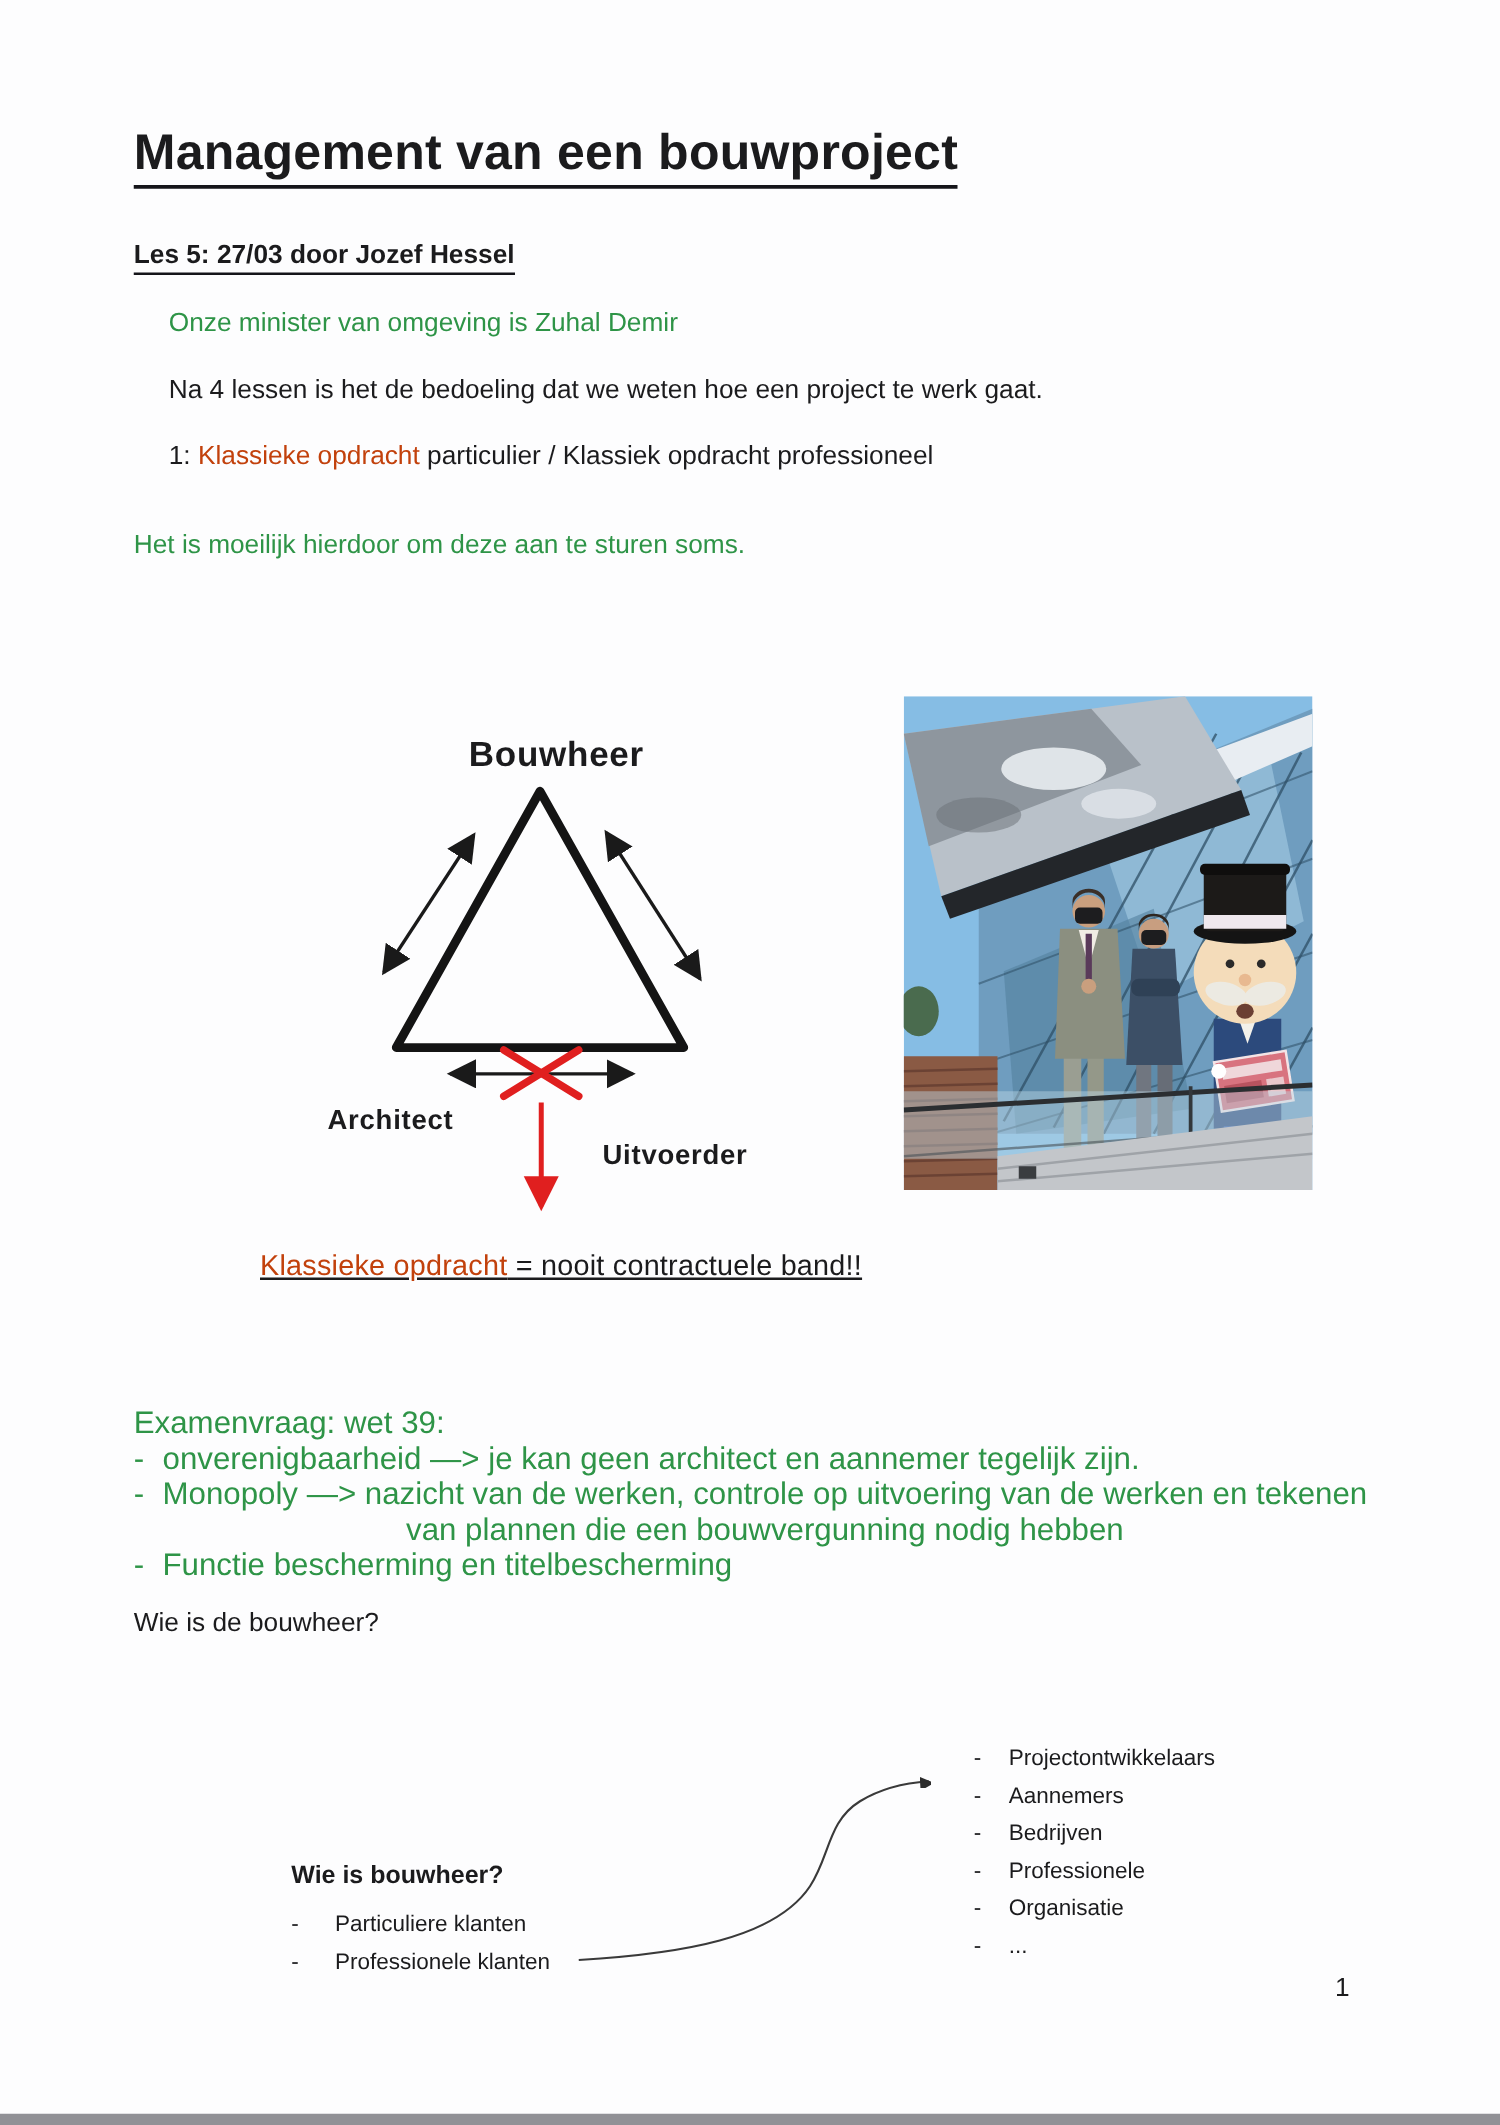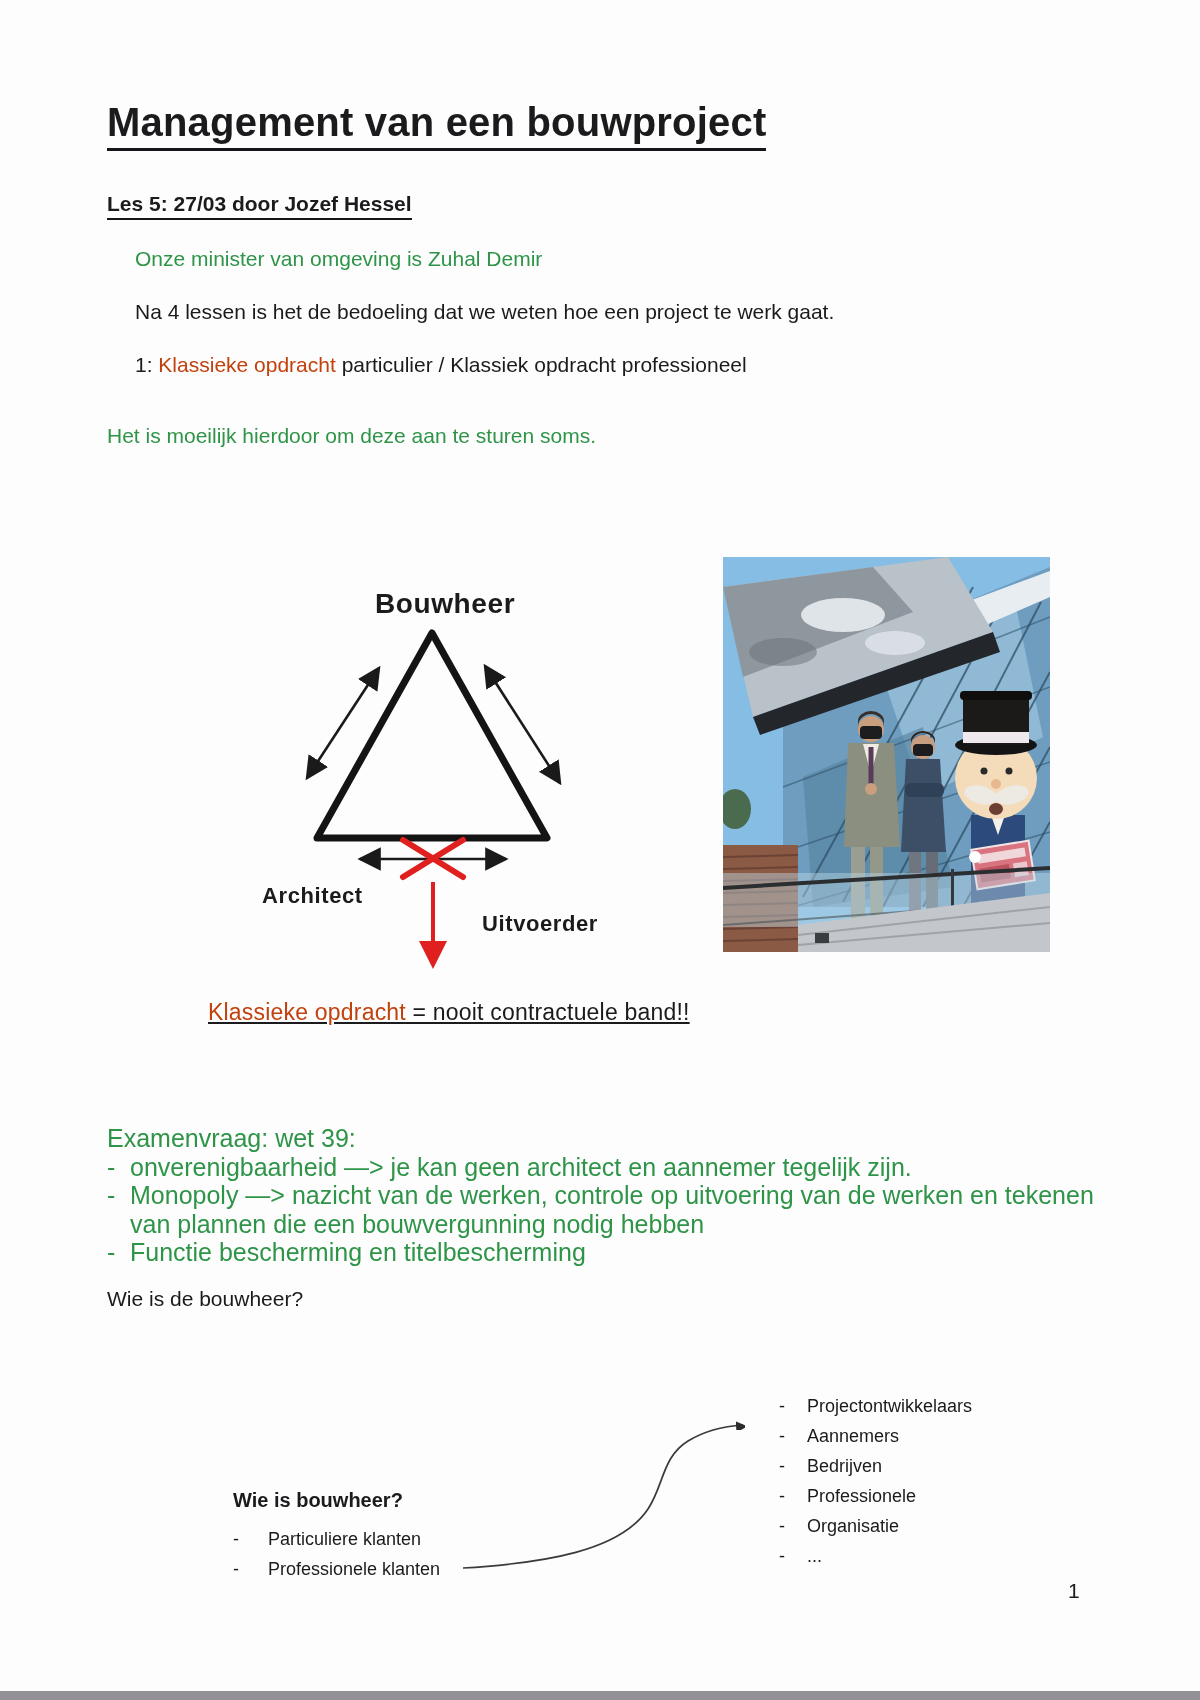--- a/index.html
+++ b/index.html
@@ -203,21 +203,21 @@
 <div class="abs exam green" style="left: 107px; top: 1124px;">
   <div>Examenvraag: wet 39:</div>
   <div class="brow">
     <span class="dash">-</span>
     <span>onverenigbaarheid —&gt; je kan geen architect en aannemer tegelijk zijn.</span>
   </div>
   <div class="brow">
     <span class="dash">-</span>
     <span>
       <span style="display:block;">Monopoly —&gt; nazicht van de werken, controle op uitvoering van de werken en tekenen</span>
-      <span style="display:block;">van plannen die een bouwvergunning nodig hebben</span>
+      <span style="display:block;text-align:center;">van plannen die een bouwvergunning nodig hebben</span>
     </span>
   </div>
   <div class="brow">
     <span class="dash">-</span>
     <span>Functie bescherming en titelbescherming</span>
   </div>
 </div>
 
 <div class="abs question" style="left: 107px; top: 1287px;">Wie is de bouwheer?</div>
 

